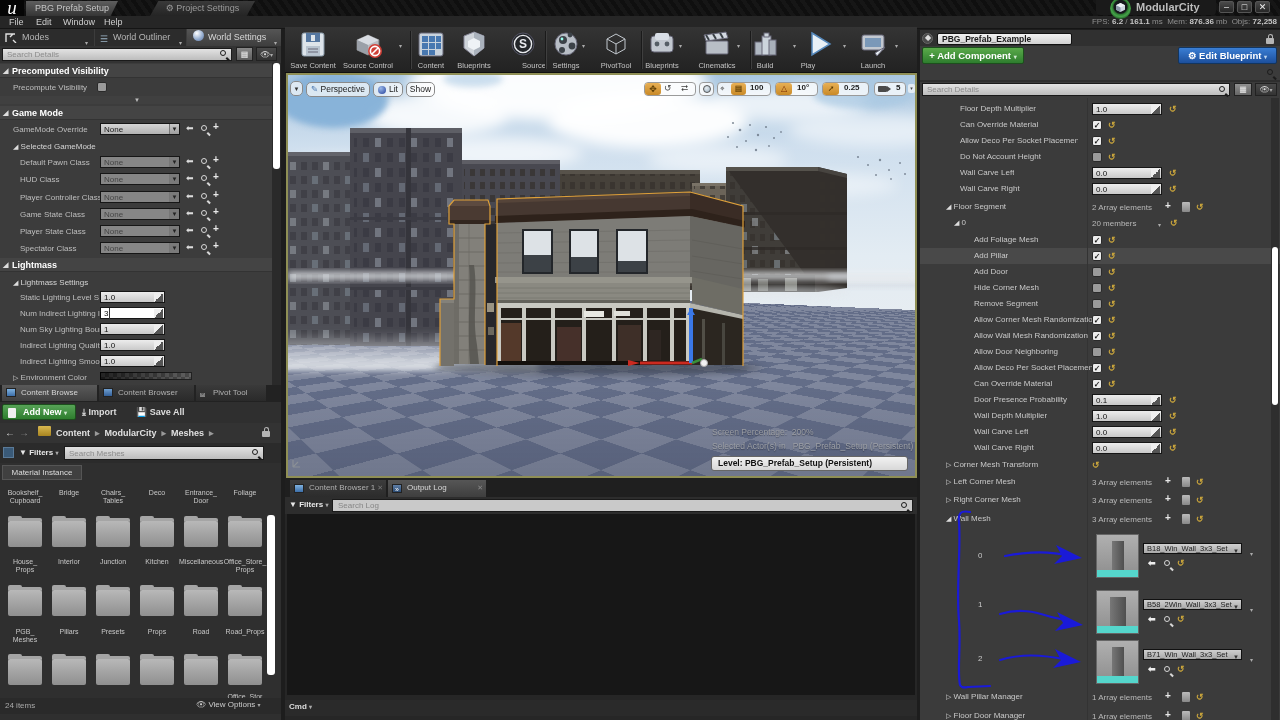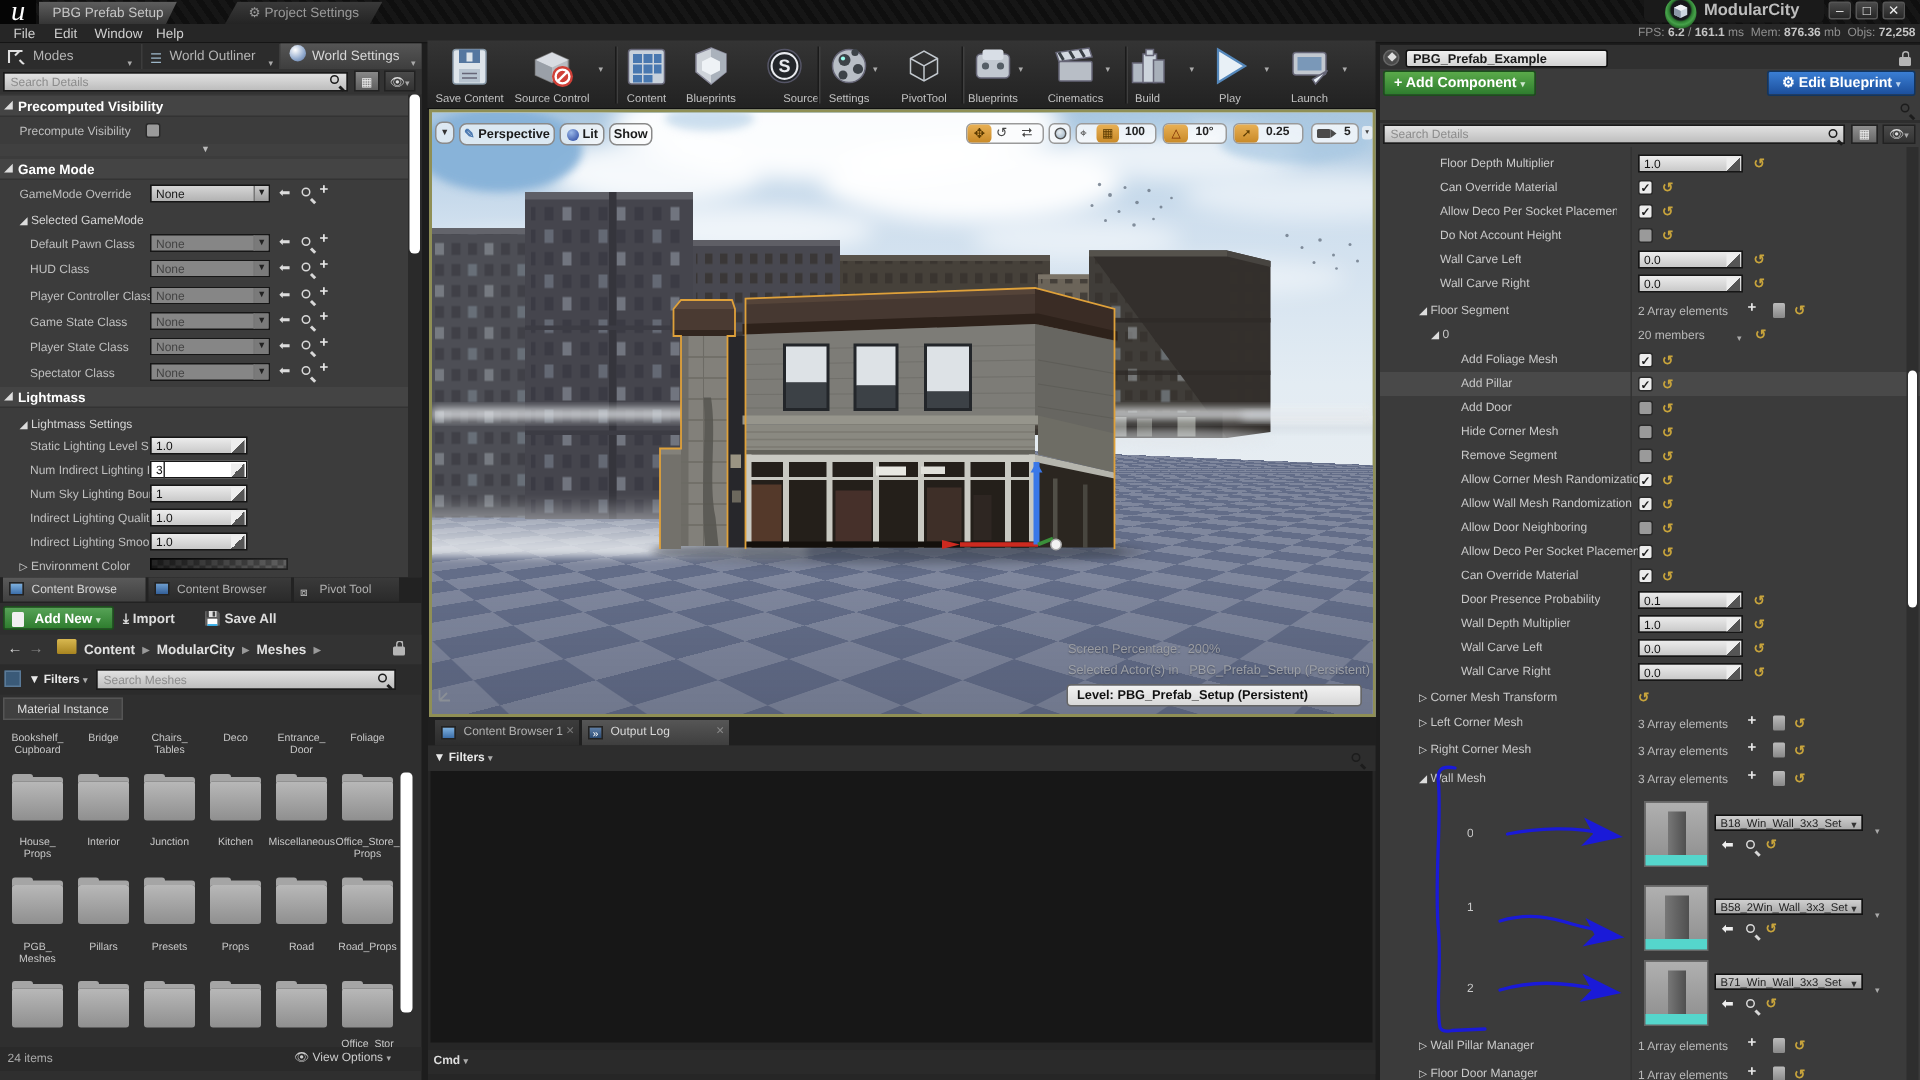--- a/index.html
+++ b/index.html
@@ -51,21 +51,21 @@
 .tbsep{top:4px;width:1px;height:38px;background:#1a1a1a;box-shadow:1px 0 0 #3f3f3f}
 .dd{color:#aaa;font-size:6px}
 .mag{width:6px;height:6px;border:1.5px solid #1c1c1c;border-radius:50%}
 .mag:after{content:"";position:absolute;left:5.5px;top:5.5px;width:4px;height:1.5px;background:#1c1c1c;transform:rotate(45deg);transform-origin:0 0}
 .magw{width:6px;height:6px;border:1.5px solid #d8d8d8;border-radius:50%}
 .magw:after{content:"";position:absolute;left:5.5px;top:5.5px;width:4px;height:1.5px;background:#d8d8d8;transform:rotate(45deg);transform-origin:0 0}
 .lock{width:8px;height:6px;background:#b5b5b5;border-radius:1px}
 .lock:before{content:"";position:absolute;left:1.5px;top:-4px;width:3px;height:4px;border:1.5px solid #b5b5b5;border-bottom:none;border-radius:3px 3px 0 0}
 
 #viewport{left:286px;top:73px;width:631px;height:405px;background:#cfe0ec;border:2px solid #8f8f55;overflow:hidden}
-.vbtn{top:7px;height:15px;background:rgba(252,252,252,0.72);border:1px solid #8a8a8a;border-radius:5px;color:#1a1a1a;font-weight:bold;font-size:8.5px;line-height:13px;text-align:center}
+.vbtn{top:7px;height:15px;background:rgba(252,252,252,0.72);border:1px solid #8a8a8a;border-radius:5px;color:#1a1a1a;font-weight:normal;font-size:8.5px;line-height:13px;text-align:center}
 .vtool{top:7px;height:14px;background:rgba(250,251,252,0.8);border:1px solid #9a9a9a;border-radius:4px}
 .vt-orange{background:linear-gradient(#e8b055,#c98a28);border-radius:3px}
 #floorwrap{left:0;top:202px;width:627px;height:199px;overflow:hidden}
 #floor{position:absolute;left:-2687px;bottom:-3000px;width:6000px;height:6000px;background:repeating-conic-gradient(#7f879d 0 25%,#636d88 0 50%);background-size:130px 130px;transform:perspective(427px) rotateX(65deg) rotateZ(45deg);transform-origin:50% 50%}
 #floorhaze{left:0;top:0;width:627px;height:14px;background:linear-gradient(rgba(235,238,240,0.85) 0,rgba(200,206,214,0.3) 60%,rgba(200,206,214,0) 100%)}
 #floordark{left:0;bottom:0;width:627px;height:90px;background:linear-gradient(rgba(28,32,50,0),rgba(28,32,50,0.15))}
 
 #logpanel{left:285px;top:478px;width:632px;height:242px;background:#262626}
 #logtabs{left:0;top:0;width:632px;height:19px;background:#1f1f1f}
 #logbody{left:2px;top:36px;width:628px;height:181px;background:#171717}
@@ -345,21 +345,21 @@
  <div class="a tblbl" style="left:0px;width:56px">Save Content</div>
  <div class="a tblbl" style="left:51px;width:64px">Source Control</div>
  <div class="a tblbl" style="left:126px;width:40px">Content</div>
  <div class="a tblbl" style="left:161px;width:56px">Blueprints</div>
  <div class="a tblbl" style="left:230px;width:38px">Source</div>
  <div class="a tblbl" style="left:261px;width:40px">Settings</div>
  <div class="a tblbl" style="left:309px;width:44px">PivotTool</div>
  <div class="a tblbl" style="left:354px;width:46px">Blueprints</div>
  <div class="a tblbl" style="left:409px;width:46px">Cinematics</div>
  <div class="a tblbl" style="left:466px;width:28px">Build</div>
- <div class="a tblbl" style="left:523px;width:24px">Play</div>
+ <div class="a tblbl" style="left:511px;width:24px">Play</div>
  <div class="a tblbl" style="left:572px;width:32px">Launch</div>
  <div class="a dd" style="left:114px;top:15px">▾</div>
  <div class="a dd" style="left:297px;top:15px">▾</div>
  <div class="a dd" style="left:394px;top:15px">▾</div>
  <div class="a dd" style="left:452px;top:15px">▾</div>
  <div class="a dd" style="left:508px;top:15px">▾</div>
  <div class="a dd" style="left:558px;top:15px">▾</div>
  <div class="a dd" style="left:610px;top:15px">▾</div>
  <div class="a tbsep" style="left:125px"></div>
  <div class="a tbsep" style="left:260px"></div>
@@ -666,20 +666,21 @@
         <span class="a" style="left:19px">Content Browser 1</span>
         <span class="a" style="right:3px;color:#777;font-size:7px">✕</span>
       </div>
  <div class="a" style="left:103px;top:2px;width:98px;height:17px;background:linear-gradient(#565656,#3e3e3e);color:#d8d8d8;font-size:8px;line-height:16px">
         <span class="a" style="left:4px;top:4px;width:10px;height:9px;background:linear-gradient(#6080a8,#2a4a72);border:1px solid #222;color:#fff;font-size:7px;line-height:9px;text-align:center">»</span>
         <span class="a" style="left:19px">Output Log</span>
         <span class="a" style="right:3px;color:#888;font-size:7px">✕</span>
       </div>
  <div class="a" style="left:0;top:19px;width:632px;height:17px;background:#2d2d2d"></div>
  <div class="a" style="left:4px;top:22px;color:#e8e8e8;font-weight:bold;font-size:8px">▼ Filters <span class="dd">▾</span></div>
+ <div class="a" style="left:47px;top:21px;width:581px;height:13px;background:#c9c9c9;border:1px solid #1a1a1a;color:#868686;font-size:8px;line-height:12px;padding-left:5px">Search Log</div>
  <div class="a mag" style="left:616px;top:24px"></div>
  <div class="a" id="logbody"></div>
  <div class="a" id="cmdrow"></div>
  <div class="a" style="left:4px;top:224px;color:#ddd;font-weight:bold;font-size:8px">Cmd <span class="dd">▾</span></div>
 </div>
 
 <div class="a" id="rightcol">
  <div class="a" style="left:0;top:0;width:360px;height:16px;background:#303030"></div>
  <div class="a" style="left:2px;top:3px;width:11px;height:11px;background:#4a4a4a;border-radius:50%;border:1px solid #666">
         <span class="a" style="left:2px;top:-1px;color:#ddd;font-size:8px">◆</span>

